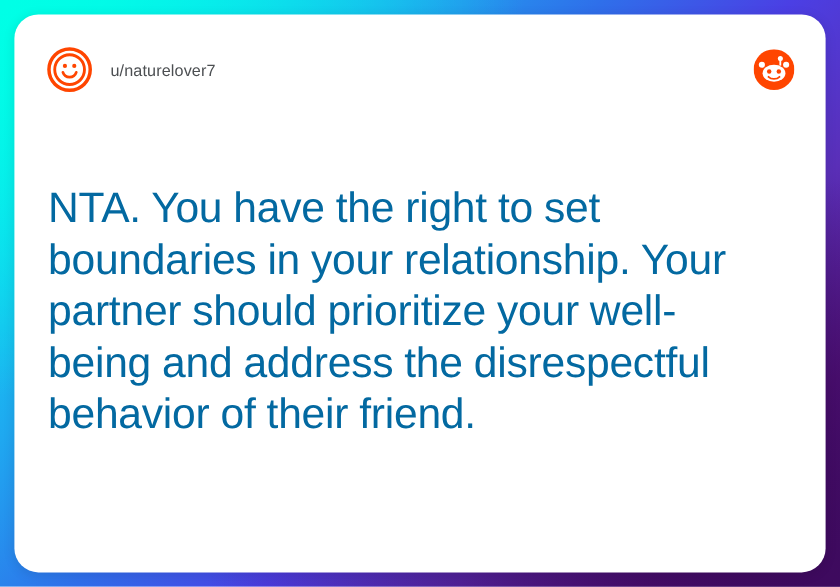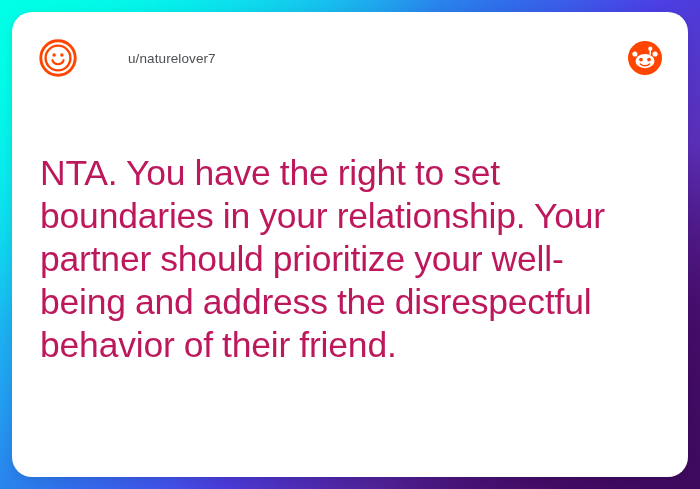--- a/index.html
+++ b/index.html
@@ -37,21 +37,20 @@
     overflow:hidden;
   }
 
   
   #card-header {
     position:absolute;
     left:26px; top:22px;
     width:624px; height:48px;
     display:flex;
     align-items:center;
-    gap:36px;
   }
 
   .avatar-icon { width:40px; height:40px; flex:0 0 auto; display:block; }
 
   .username {
     margin-left:14px;
     font-size:13.5px;
     color:#4c4f52;
     letter-spacing:0.1px;
     white-space:nowrap;
@@ -64,21 +63,21 @@
   
   #card-body {
     position:absolute;
     left:28px; top:140px;
     width:608px;
   }
 
   .post-text {
     font-size:35.5px;
     line-height:43px;
-    color:#be185d;
+    color:#0369a1;
     font-weight:400;
     letter-spacing:-0.2px;
     word-spacing:-0.5px;
     white-space:pre-wrap;
   }
 </style>
 </head>
 <body>
 
 <div id="stage">

